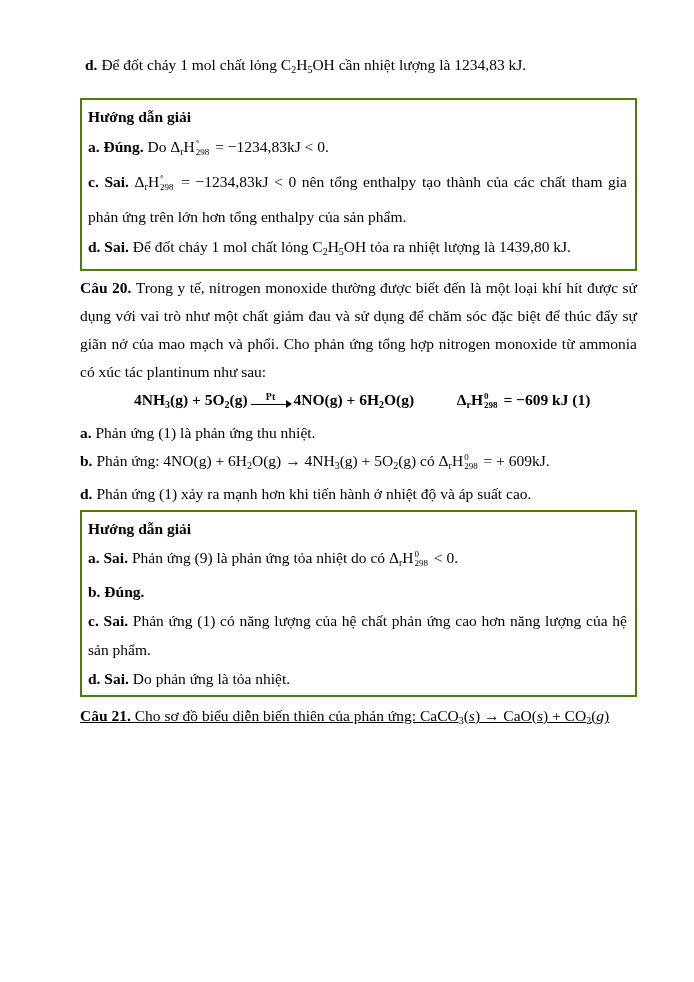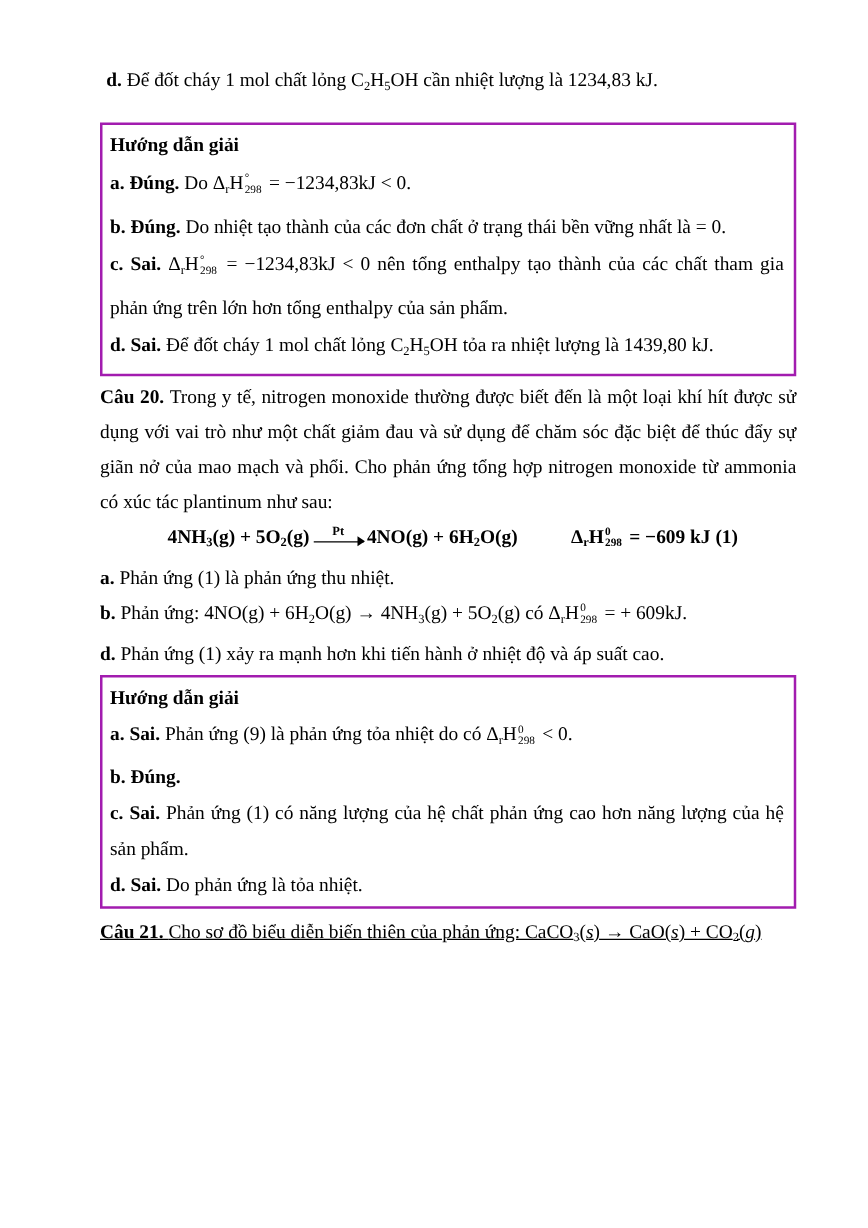--- a/index.html
+++ b/index.html
@@ -30,21 +30,21 @@
   .b { font-weight: bold; }
   .i { font-style: italic; }
   .sub {
     font-size: 10px;
     vertical-align: -3px;
   }
   .justify { text-align: justify; }
   .statement-first { padding-left: 5px; }
 
   .solution-box {
-    border: 2px solid #a21caf;
+    border: 2px solid #4d7c0f;
     padding: 2px 8px 2px 6px;
     margin-top: 13px;
   }
   .solution-box .para { line-height: 30px; }
   .solution-box.second { margin-top: 2px; }
   .solution-box.second .para { line-height: 29px; }
 
   .intro-para {
     margin-top: 3px;
     line-height: 28px;
@@ -105,21 +105,20 @@
 <div class="page">
 
   <p class="para statement-first"><span class="b">d. </span><span>Để đốt cháy 1 mol chất lỏng C</span><span class="sub">2</span><span>H</span><span class="sub">5</span><span>OH cần nhiệt lượng là 1234,83 kJ.</span></p>
 
   <div class="solution-box">
     <p class="para"><span class="b">Hướng dẫn giải</span></p>
     <p class="para"><span class="b">a. Đúng. </span><span>Do Δ</span><span class="sub">r</span><span>H</span><span class="supsub">
           <span>°</span>
           <span>298</span>
         </span><span> = −1234,83kJ &lt; 0.</span></p>
-    <p class="para"><span class="b">b. Đúng. </span><span>Do nhiệt tạo thành của các đơn chất ở trạng thái bền vững nhất là = 0.</span></p>
     <p class="para justify"><span class="b">c. Sai. </span><span>Δ</span><span class="sub">r</span><span>H</span><span class="supsub">
           <span>°</span>
           <span>298</span>
         </span><span> = −1234,83kJ &lt; 0  nên tổng enthalpy tạo thành của các chất tham gia phản ứng trên lớn hơn tổng enthalpy của sản phẩm.</span></p>
     <p class="para"><span class="b">d. Sai. </span><span>Để đốt cháy 1 mol chất lỏng C</span><span class="sub">2</span><span>H</span><span class="sub">5</span><span>OH tỏa ra nhiệt lượng là 1439,80 kJ.</span></p>
   </div>
 
   <p class="para intro-para justify"><span class="b">Câu 20. </span><span>Trong y tế, nitrogen monoxide thường được biết đến là một loại khí hít được sử dụng với vai trò như một chất giảm đau và sử dụng để chăm sóc đặc biệt để thúc đẩy sự giãn nở của mao mạch và phổi. Cho phản ứng tổng hợp nitrogen monoxide từ ammonia có xúc tác plantinum như sau:</span></p>
 
   <p class="para equation-para"><span>4NH</span><span class="sub">3</span><span>(g) + 5O</span><span class="sub">2</span><span>(g)</span><span class="arrow-stack">

